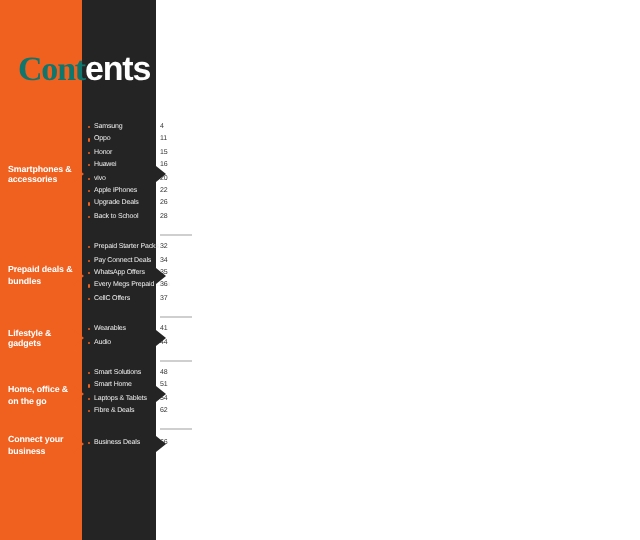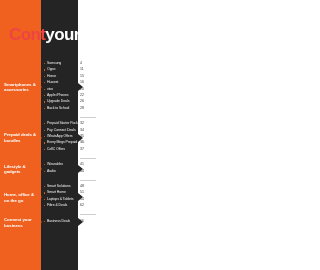--- a/index.html
+++ b/index.html
@@ -7,21 +7,21 @@
   .page{position:relative;width:99px;height:270px;background:#ffffff;overflow:hidden;}
 
   
   .orange-col{position:absolute;left:0;top:0;width:41px;height:270px;background:#F0601F;}
   .dark-col{position:absolute;left:41px;top:0;width:37px;height:270px;background:#242424;}
   .num-col{position:absolute;left:78px;top:0;width:21px;height:270px;background:#ffffff;}
 
   
   .title{position:absolute;left:9px;top:26px;font-size:17px;font-weight:bold;letter-spacing:-0.6px;
          line-height:1;white-space:nowrap;z-index:6;}
-  .title .t-a{color:#ef4444;}
+  .title .t-a{color:#0f766e;font-family:Liberation Serif, serif;}
   .title .t-b{color:#ffffff;}
 
   
   .sect{position:absolute;left:0;width:99px;}
   .sect-label{position:absolute;left:4px;width:33px;color:#ffffff;font-size:4.4px;
               font-weight:bold;line-height:1.32;letter-spacing:-0.05px;}
   .arrow-o{position:absolute;width:0;height:0;border-top:4.5px solid transparent;
            border-bottom:4.5px solid transparent;border-left:5px solid #F0601F;z-index:5;}
   .arrow-d{position:absolute;width:0;height:0;border-top:4.5px solid transparent;
            border-bottom:4.5px solid transparent;border-left:5px solid #242424;z-index:5;}
@@ -39,21 +39,21 @@
 </head>
 <body>
 
 <div class="page">
 
   <div class="orange-col"></div>
   <div class="dark-col"></div>
   <div class="num-col"></div>
 
   <div class="title">
-    <span class="t-a">Cont</span><span class="t-b">your</span>
+    <span class="t-a">Cont</span><span class="t-b">ents</span>
   </div>
 
   <div id="sections-host">
       <div class="sect" style="top: 0px;">
         <div class="sect-label" style="top: 81.6px;">Smartphones &amp; accessories</div>
         <div class="arrow-o" style="left: 37px; top: 83.1px;"></div>
         <div class="arrow-d" style="left: 78px; top: 83.1px;"></div>
         <div class="items" style="top: 62px;">
           <div class="item">Samsung</div>
           <div class="item">Oppo</div>

